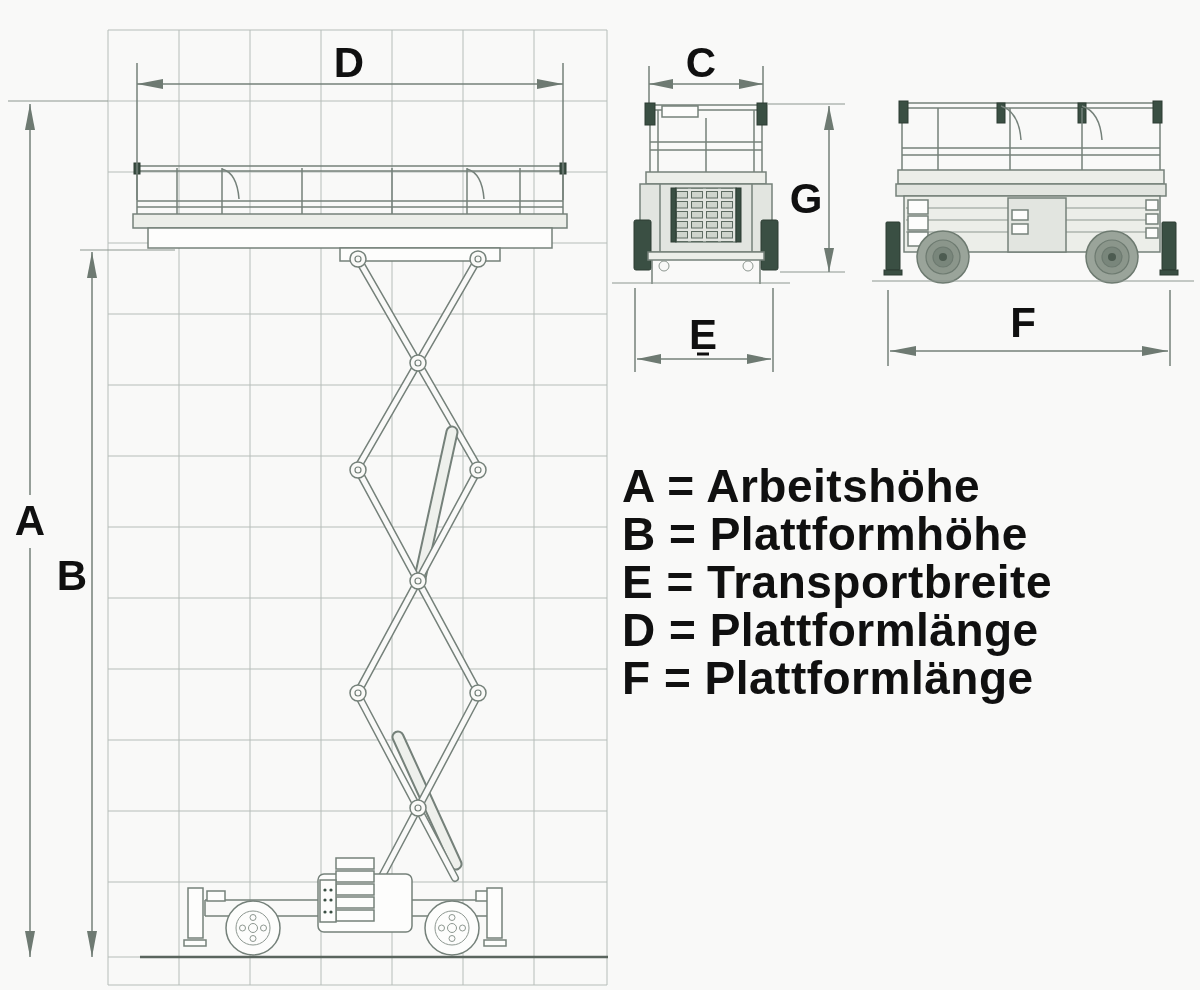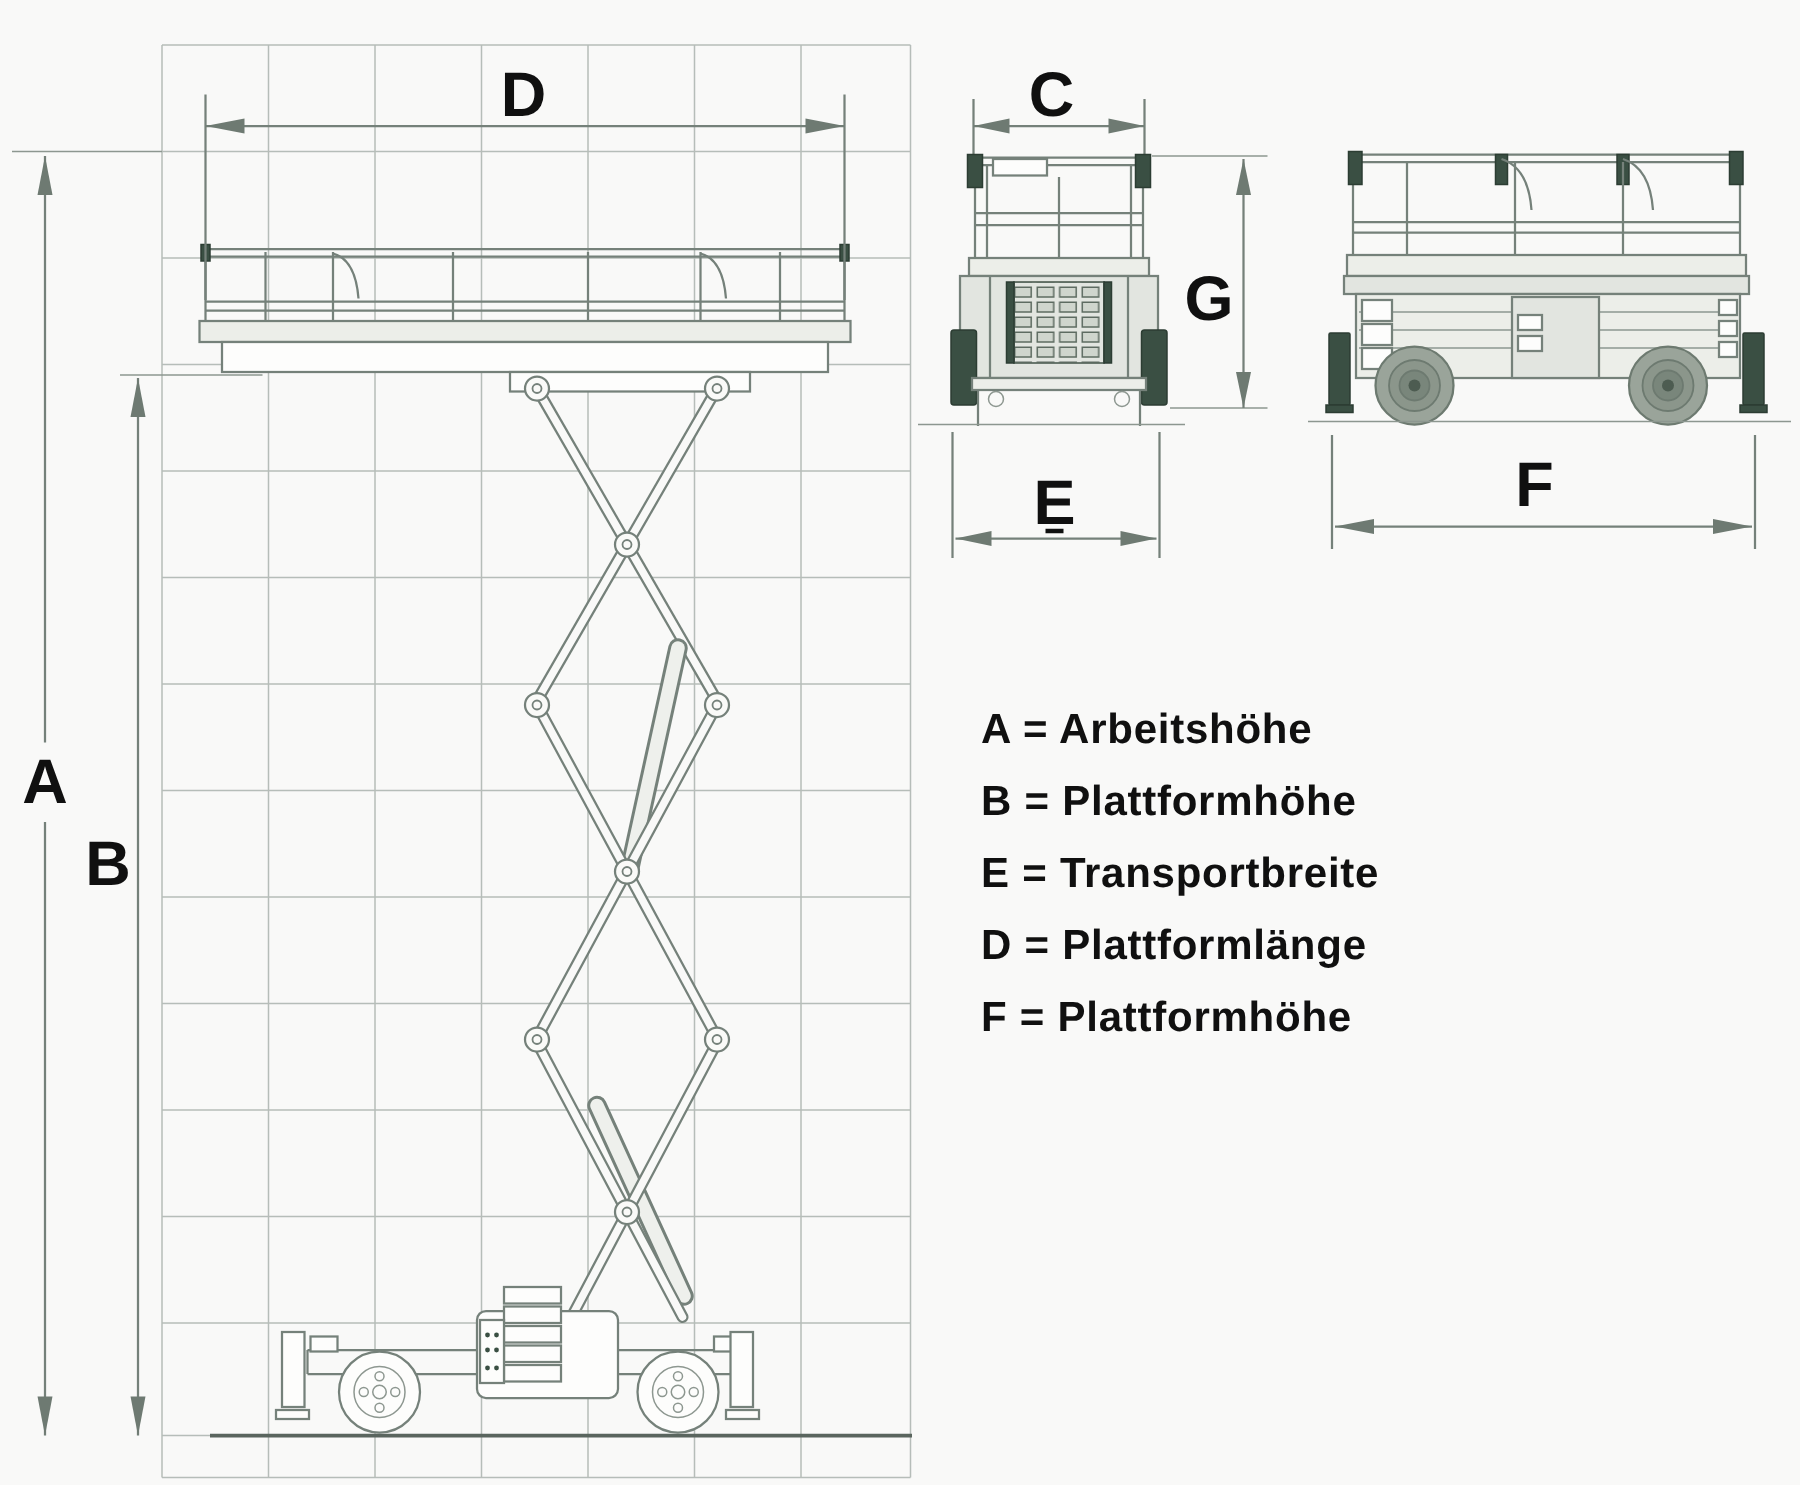--- a/index.html
+++ b/index.html
@@ -8,22 +8,22 @@
     background:#f9f9f8;overflow:hidden;
     font-family:"Liberation Sans", sans-serif;
   }
   .stage svg{position:absolute;left:0;top:0;}
   .dim-letter{
     font-family:"Liberation Sans", sans-serif;
     font-weight:bold;font-size:42px;fill:#101010;
   }
   .legend{
     position:absolute;left:622px;top:462px;width:420px;
-    color:#101010;font-weight:bold;font-size:28px;line-height:48px;
-    letter-spacing:0.5px;white-space:nowrap;margin-left:32px;
+    color:#101010;font-weight:bold;font-size:46px;line-height:48px;
+    letter-spacing:0.5px;white-space:nowrap;
   }
   .legend-line{height:48px;}
   .ln{stroke:#75817a;stroke-width:1.5;fill:none;}
   .thin{stroke:#8d9790;stroke-width:1;fill:none;}
   .grid-ln{stroke:#b6bdb9;stroke-width:1;fill:none;}
   .arrow{fill:#6e7a72;stroke:none;}
   .arm-o{stroke:#75817a;stroke-width:8;stroke-linecap:round;fill:none;}
   .arm-i{stroke:#f9f9f8;stroke-width:5;stroke-linecap:round;fill:none;}
   .cyl-o{stroke:#75817a;stroke-width:13;stroke-linecap:round;fill:none;}
   .cyl-i{stroke:#eef0ec;stroke-width:9;stroke-linecap:round;fill:none;}
@@ -348,15 +348,15 @@
       <text class="dim-letter" x="1023" y="337" text-anchor="middle">F</text>
     </g>
   </g>
 </svg>
 
 <div class="legend">
   <div class="legend-line">A = Arbeitshöhe</div>
   <div class="legend-line">B = Plattformhöhe</div>
   <div class="legend-line">E = Transportbreite</div>
   <div class="legend-line">D = Plattformlänge</div>
-  <div class="legend-line">F = Plattformhöhe</div>
+  <div class="legend-line">F = Plattformlänge</div>
 </div>
 </div>
 
 </body></html>

